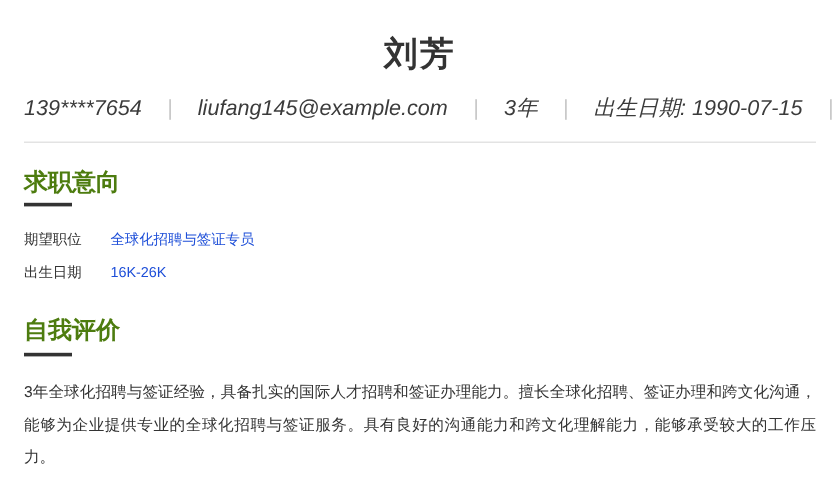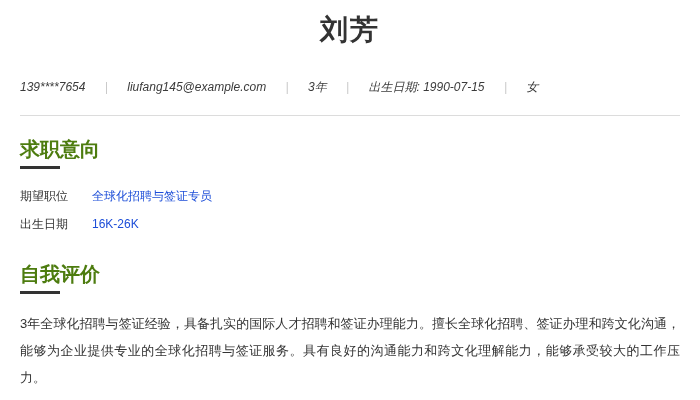--- a/index.html
+++ b/index.html
@@ -14,33 +14,33 @@
     font-family: "Liberation Sans", "DejaVu Sans", sans-serif;
     color: #333333;
   }
   .page {
     width: 660px;
     margin: 0 auto;
     padding: 0 20px;
     box-sizing: content-box;
   }
   .name {
-    margin: 13px 0 0 0;
+    margin: 28px 0 0 0;
     text-align: center;
     font-size: 28px;
     line-height: 34px;
     font-weight: 700;
     color: #333333;
     letter-spacing: 2px;
   }
   .contact {
-    margin-top: 32px;
-    text-align: left;
+    margin-top: 20px;
+    text-align: right;
     font-style: italic;
-    font-size: 12px;
+    font-size: 18px;
     line-height: 16px;
     color: #3b3b3b;
     white-space: nowrap;
   }
   .c-sep {
     color: #c9c9c9;
     margin: 0 16px;
     font-style: italic;
   }
   .divider {
@@ -51,20 +51,21 @@
   }
   .sec-title {
     margin: 24px 0 0 0;
     font-size: 20px;
     line-height: 19px;
     font-weight: 700;
     color: #4d7c0f;
   }
   .section-self .sec-title {
     margin-top: 33px;
+    font-family: Liberation Mono, monospace;
   }
   .sec-underline {
     width: 40px;
     height: 3px;
     background: #333333;
     margin-top: 7px;
   }
   .rows {
     margin-top: 20px;
   }

